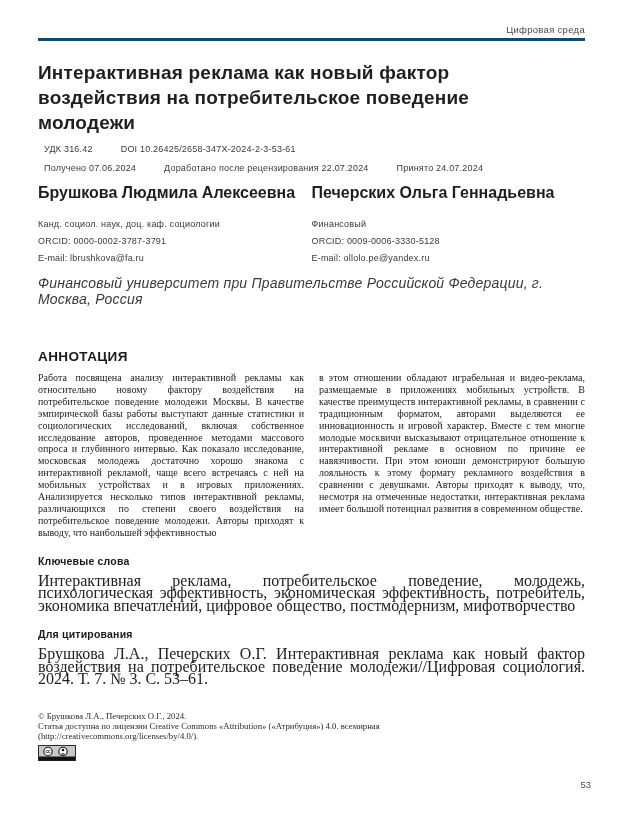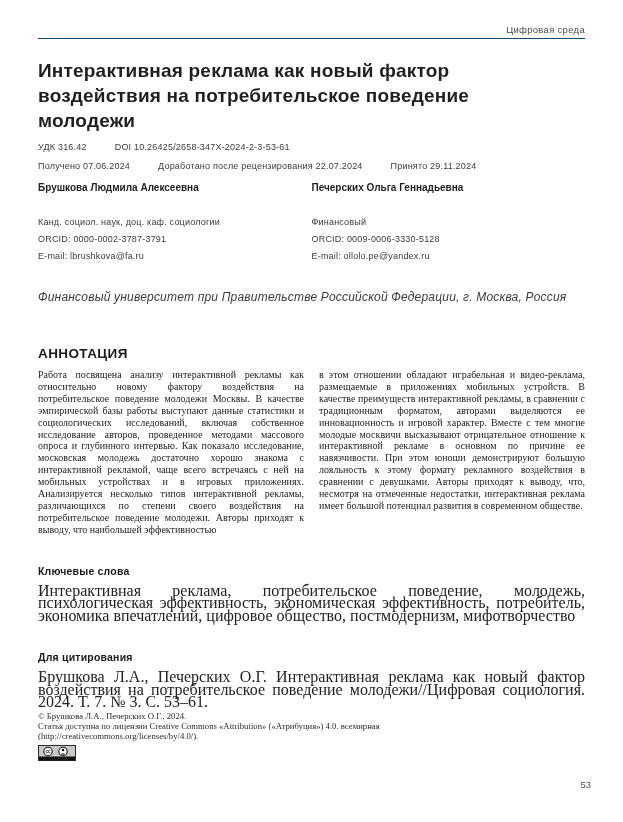--- a/index.html
+++ b/index.html
@@ -14,21 +14,21 @@
   .page {
     position: relative;
     width: 623px; height: 822px;
     padding: 0 38px;
   }
 
   
   .running-head-wrap {
     padding-top: 24px;
     padding-bottom: 3px;
-    border-bottom: 1px solid #0c4a6e;
+    border-bottom: 3px solid #0c4a6e;
   }
   .running-head {
     text-align: right;
     font-size: 9.5px;
     letter-spacing: 0.3px;
     color: #4a4a4a;
   }
 
   
   h1.article-title {
@@ -41,47 +41,48 @@
     max-width: 470px;
   }
 
   
   .meta-row {
     display: flex;
     gap: 28px;
     font-size: 9px;
     color: #3a3a3a;
     letter-spacing: 0.2px;
+    margin-left: 6px;
   }
   .meta-row.first { margin-top: 9px; }
   .meta-row.second { margin-top: 9px; }
 
   
   .authors {
     display: flex;
     margin-top: 11px;
   }
   .author-card { width: 50%; }
   .author-card .author-name {
-    font-size: 10px;
+    font-size: 16px;
     font-weight: bold;
     color: #1f1f1f;
-    margin-bottom: 24px;
+    margin-bottom: 17px;
   }
   .author-card .author-line {
     font-size: 9px;
     color: #3a3a3a;
     margin-bottom: 7px;
     letter-spacing: 0.2px;
   }
 
   
   .affiliation {
-    margin-top: 22px;
-    font-size: 12px;
+    margin-top: 5px;
+    font-size: 14px;
     font-style: italic;
     color: #3a3a3a;
     letter-spacing: 0.2px;
   }
 
   
   .abstract-section { margin-top: 42px; }
   .abstract-heading {
     font-size: 13.5px;
     font-weight: bold;
@@ -96,21 +97,21 @@
   .abstract-col {
     width: 266px;
     font-family: "Liberation Serif", "DejaVu Serif", serif;
     font-size: 10px;
     line-height: 11.9px;
     text-align: justify;
     color: #222222;
   }
 
   
-  .sub-section { margin-top: 29px; }
+  .sub-section { margin-top: 16px; }
   .sub-heading {
     font-size: 10.5px;
     font-weight: bold;
     color: #1a1a1a;
     letter-spacing: 0.2px;
   }
   .sub-text {
     margin-top: 8px;
     font-family: "Liberation Serif", "DejaVu Serif", serif;
     font-size: 16px;
@@ -155,21 +156,21 @@
   <h1 class="article-title">Интерактивная реклама как новый фактор воздействия на потребительское поведение молодежи</h1>
 
   <div class="meta-row first">
     <span>УДК 316.42</span>
     <span>DOI 10.26425/2658-347X-2024-2-3-53-61</span>
   </div>
 
   <div class="meta-row second">
     <span>Получено 07.06.2024</span>
     <span>Доработано после рецензирования 22.07.2024</span>
-    <span>Принято 29.11.2024</span>
+    <span>Принято 24.07.2024</span>
   </div>
 
   <div class="authors">
     <div class="author-card">
       <div class="author-name">Брушкова Людмила Алексеевна</div>
       <div class="author-line">Канд. социол. наук, доц. каф. социологии</div>
       <div class="author-line">ORCID: 0000-0002-3787-3791</div>
       <div class="author-line">E-mail: lbrushkova@fa.ru</div>
     </div>
     <div class="author-card">

